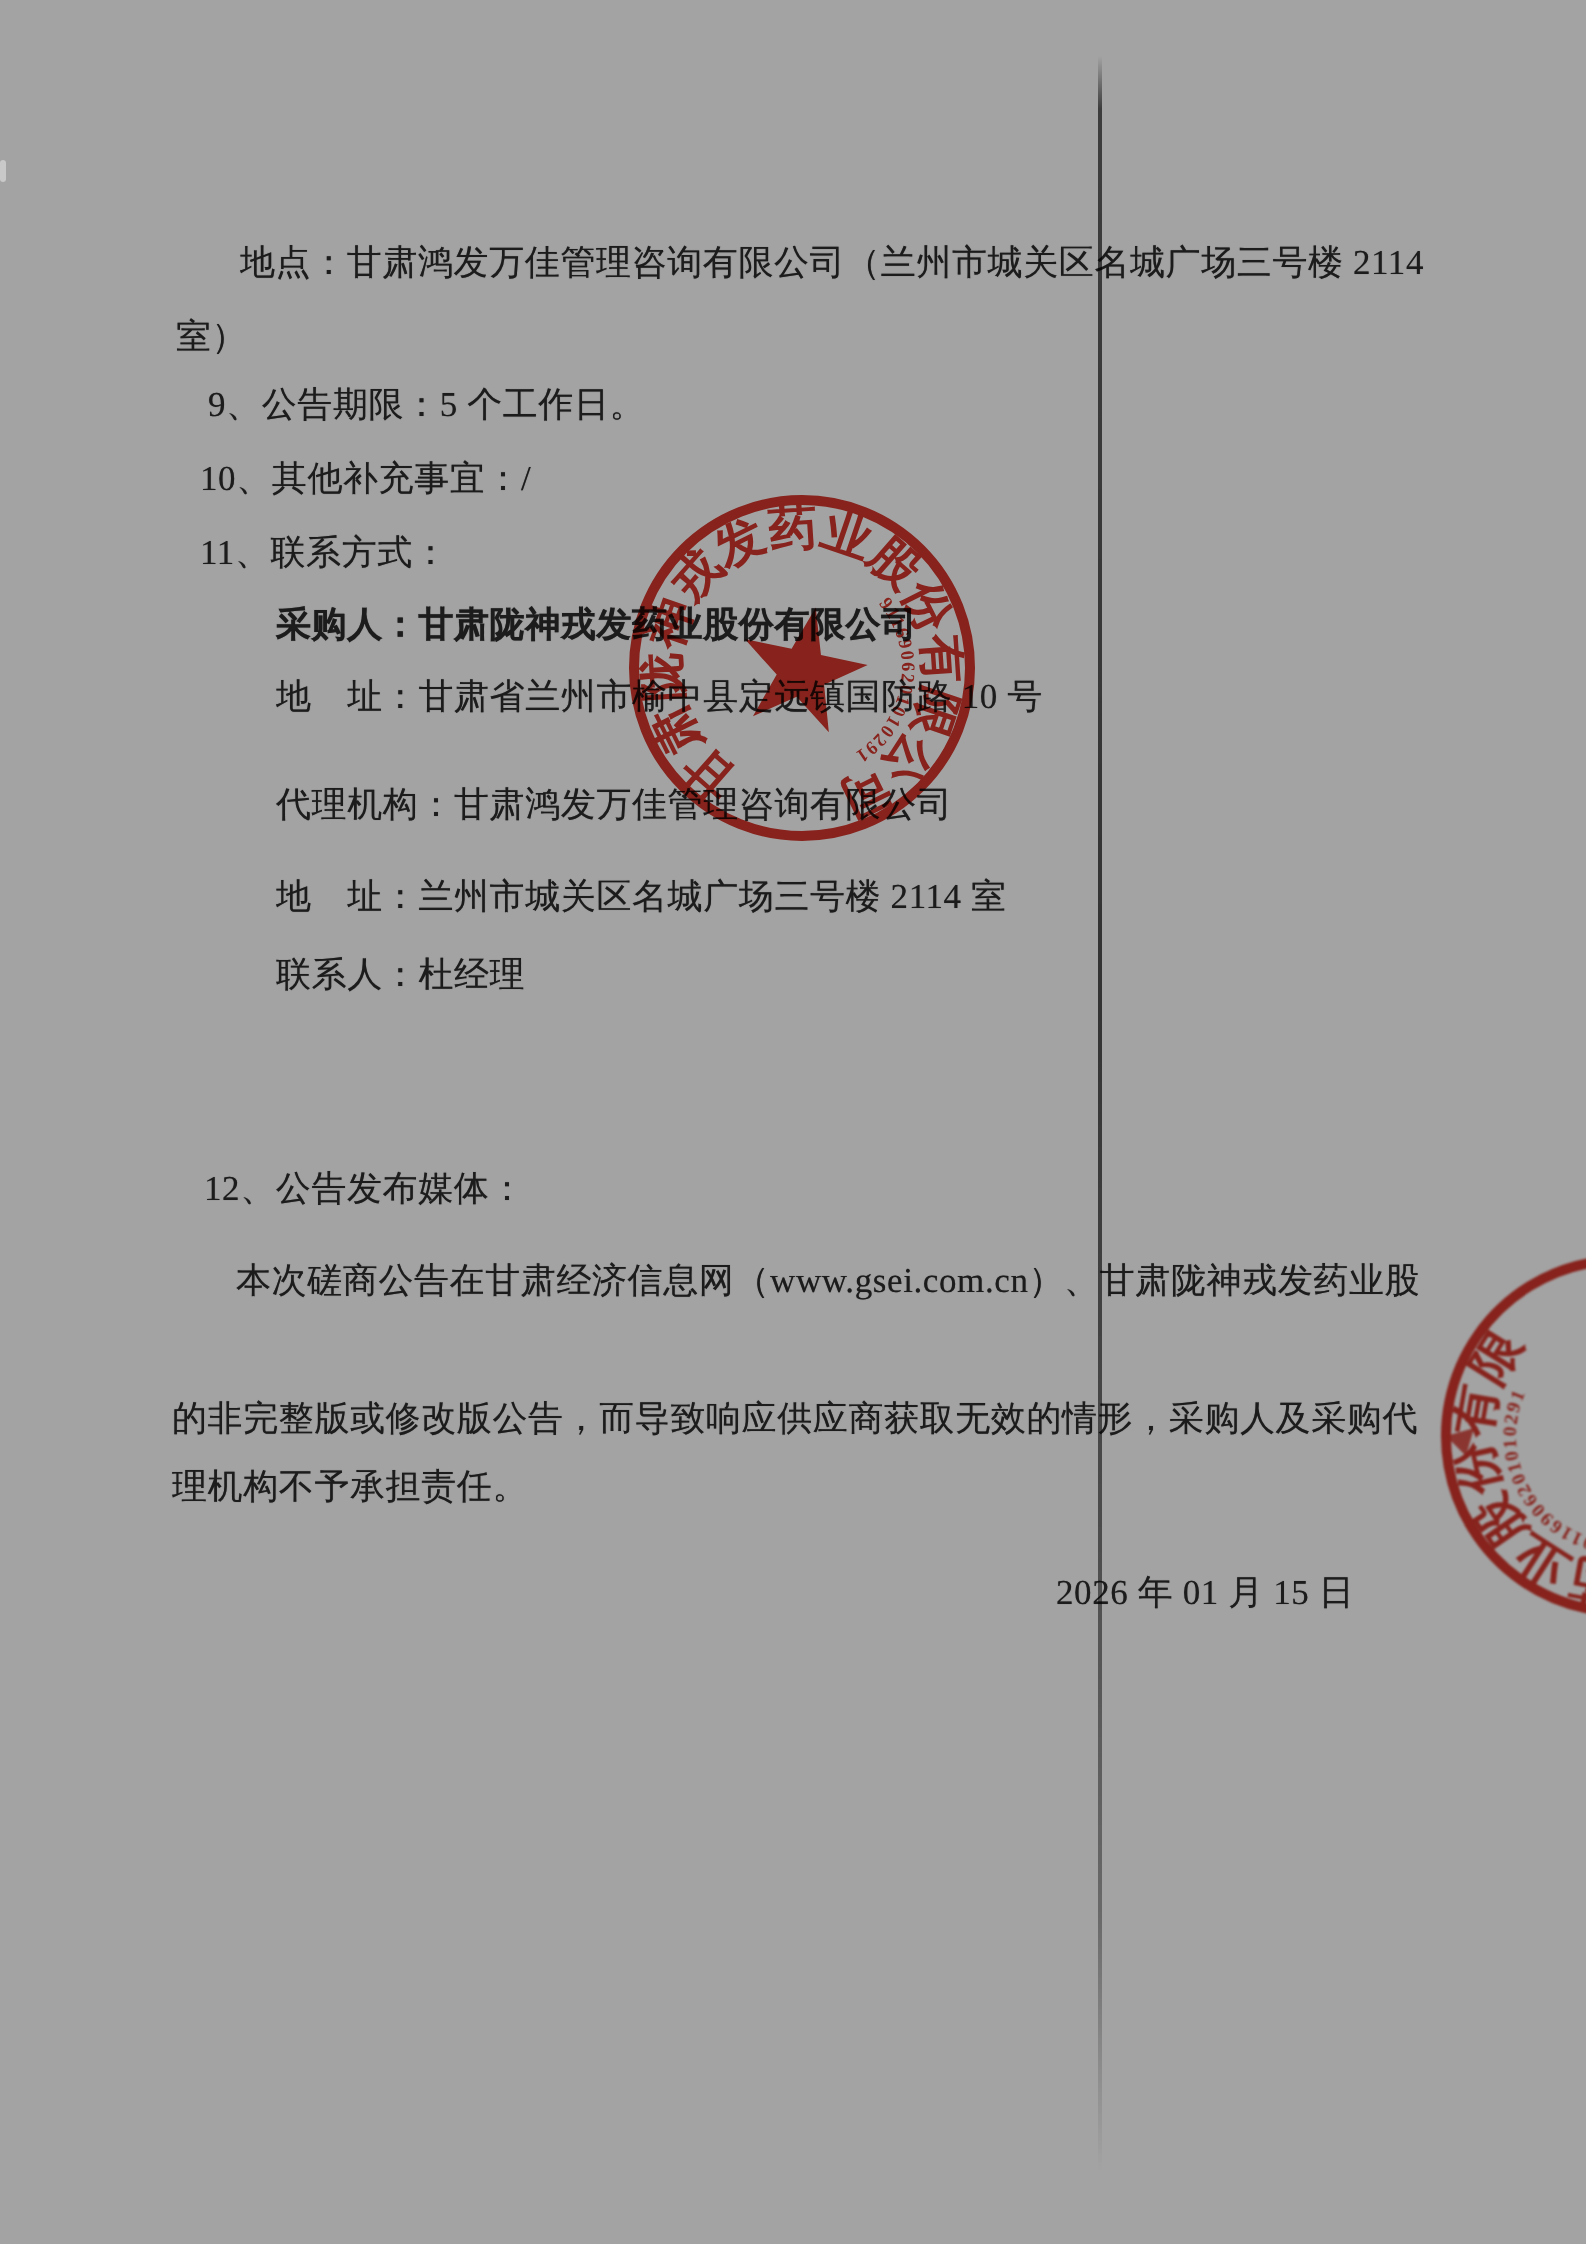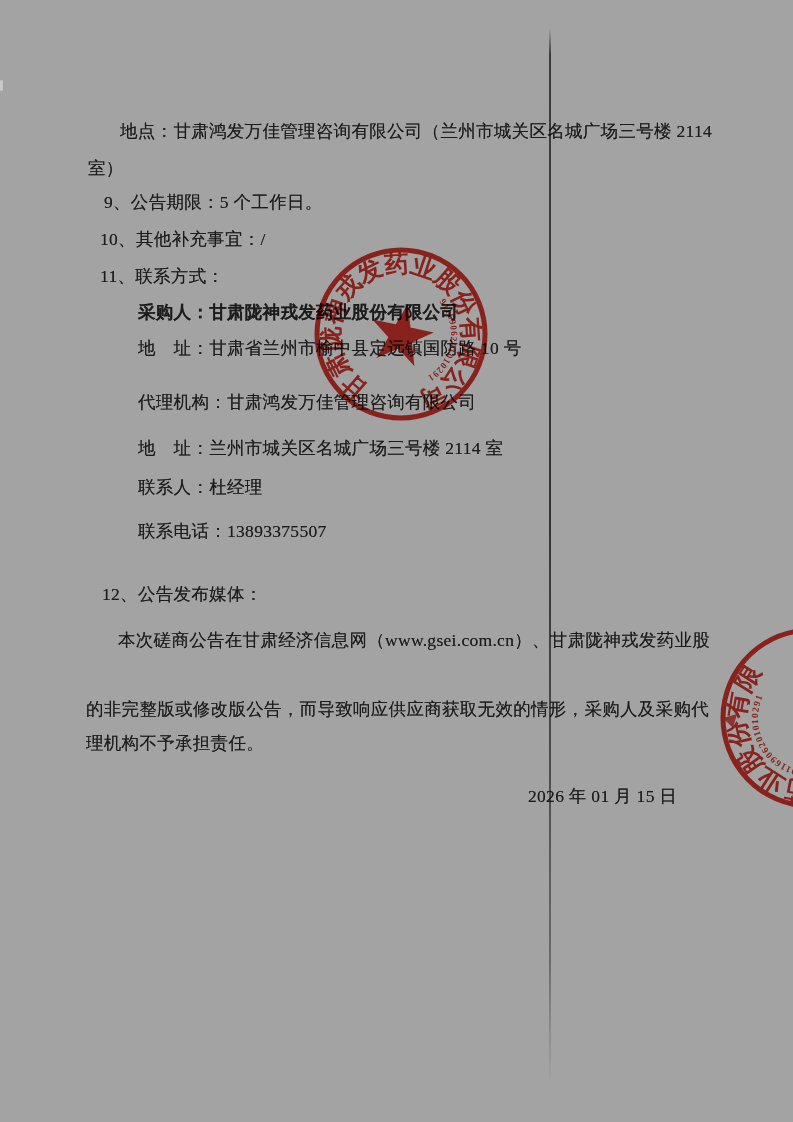--- a/index.html
+++ b/index.html
@@ -81,21 +81,20 @@
   <div class="line l1">地点：甘肃鸿发万佳管理咨询有限公司（兰州市城关区名城广场三号楼 2114</div>
   <div class="line l2">室）</div>
   <div class="line l3">9、公告期限：5 个工作日。</div>
   <div class="line l4">10、其他补充事宜：/</div>
   <div class="line l5">11、联系方式：</div>
   <div class="line l6">采购人：甘肃陇神戎发药业股份有限公司</div>
   <div class="line l7">地　址：甘肃省兰州市榆中县定远镇国防路 10 号</div>
   <div class="line l8">代理机构：甘肃鸿发万佳管理咨询有限公司</div>
   <div class="line l9">地　址：兰州市城关区名城广场三号楼 2114 室</div>
   <div class="line l10">联系人：杜经理</div>
-  <div class="line l11">联系电话：13893375507</div>
   <div class="line l12">12、公告发布媒体：</div>
   <div class="line l13">本次磋商公告在甘肃经济信息网（www.gsei.com.cn）、甘肃陇神戎发药业股</div>
   <div class="line l16">理机构不予承担责任。</div>
   <div class="line l15">的非完整版或修改版公告，而导致响应供应商获取无效的情形，采购人及采购代</div>
   <div class="line l17">2026 年 01 月 15 日</div>
 
   <svg class="seal seal-center" viewBox="0 0 190 190" xmlns="http://www.w3.org/2000/svg">
     <defs>
       <path id="cNamePath" d="M64,148.7 A62,62 0 1 1 105.8,156.1" fill="none"></path>
       <path id="cCodePath" d="M133.3,62.9 A50,50 0 0 1 120,138.3" fill="none"></path>

